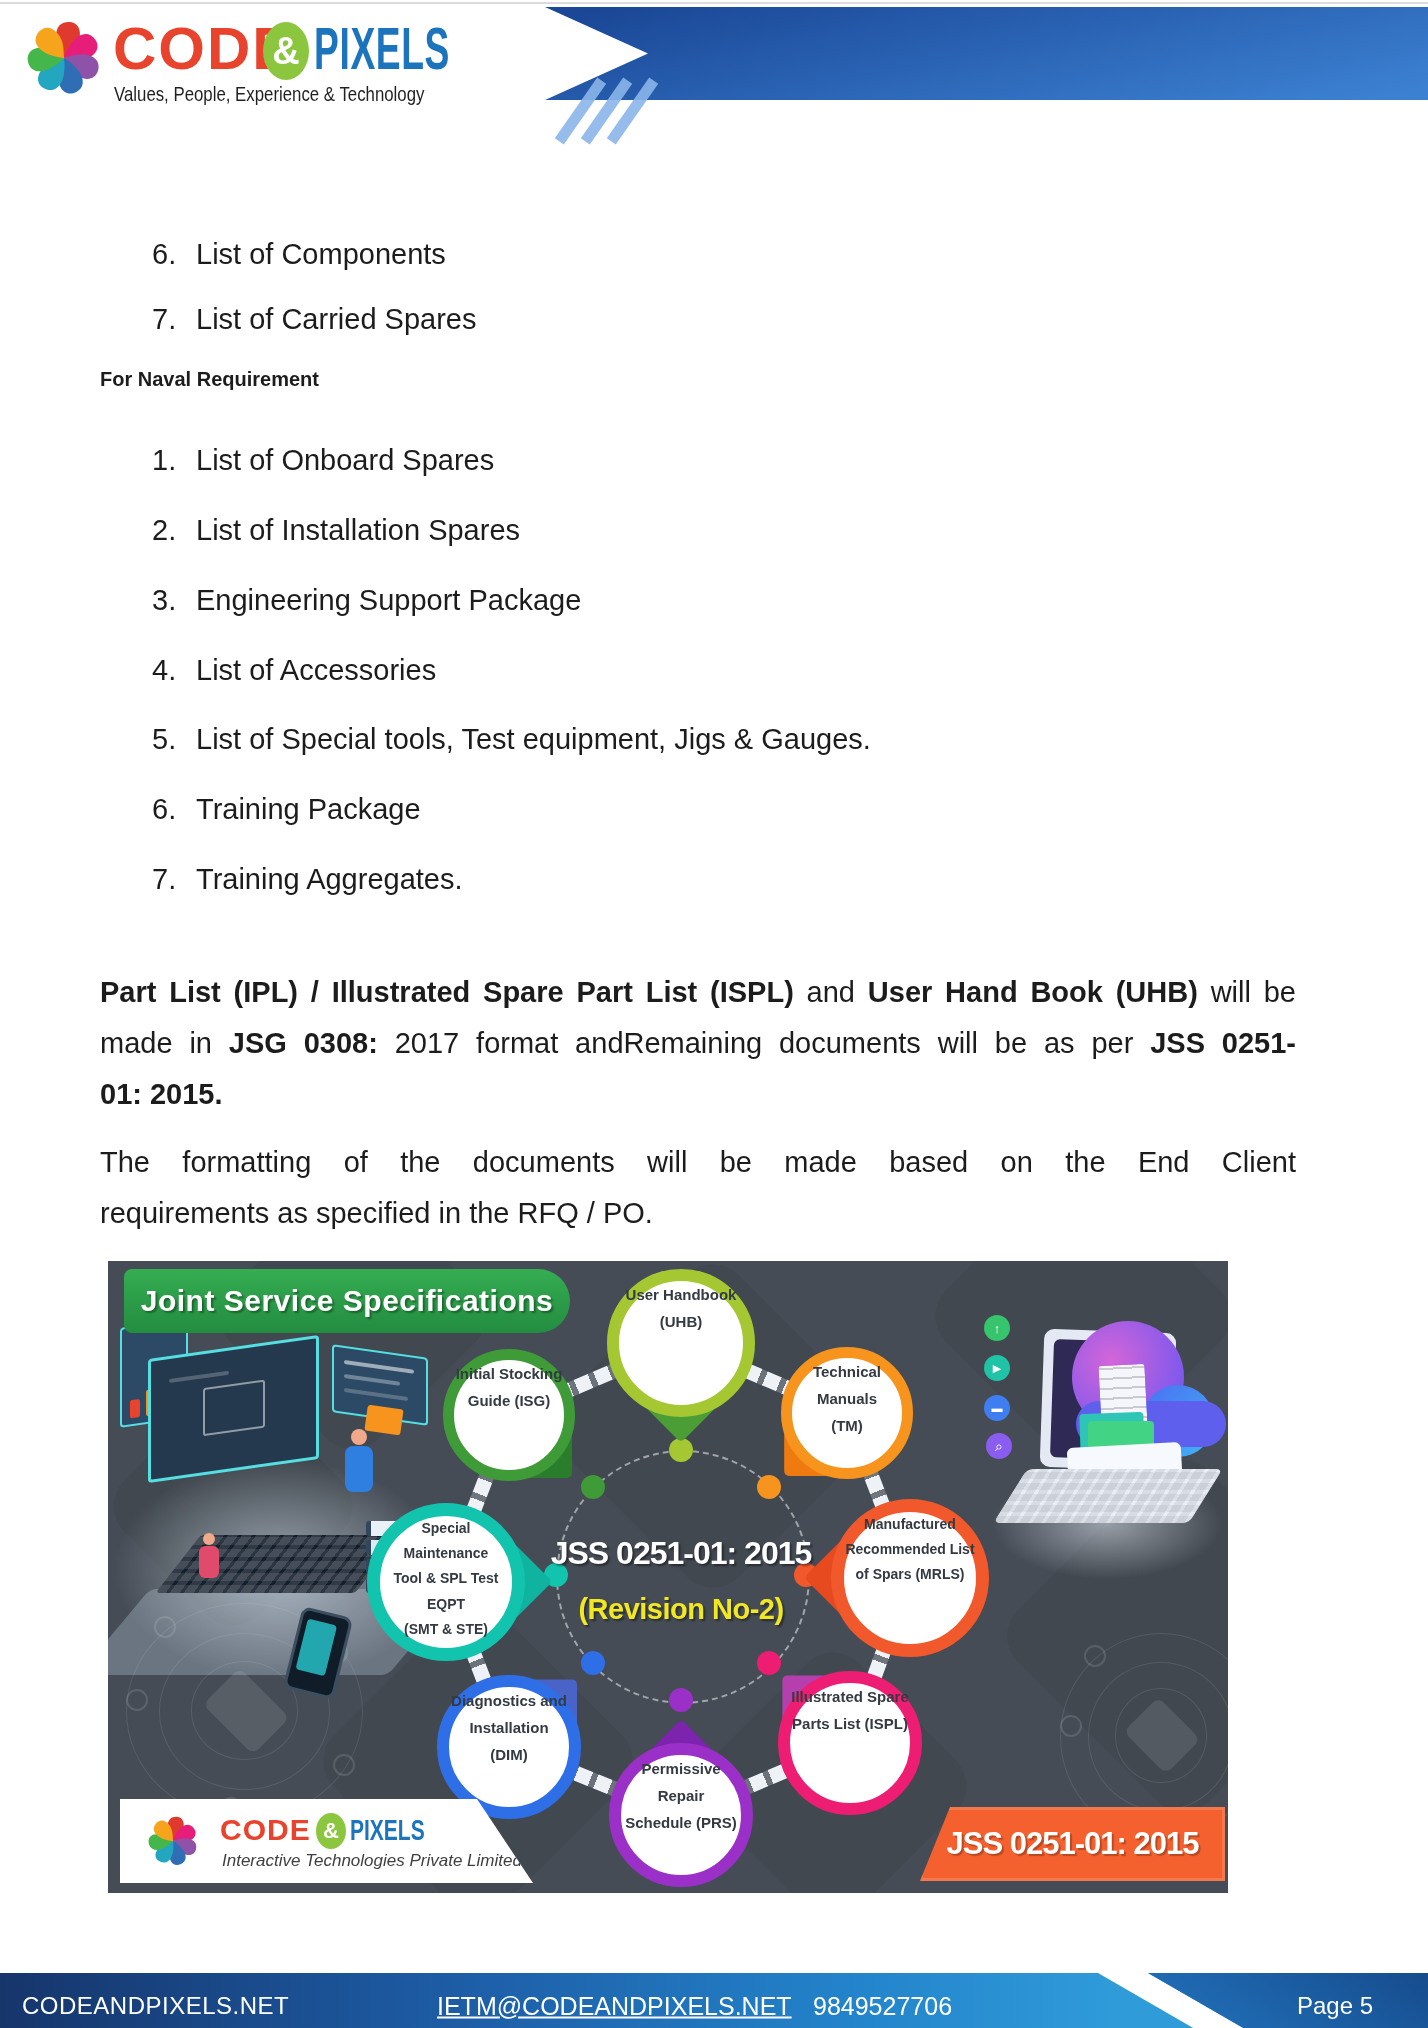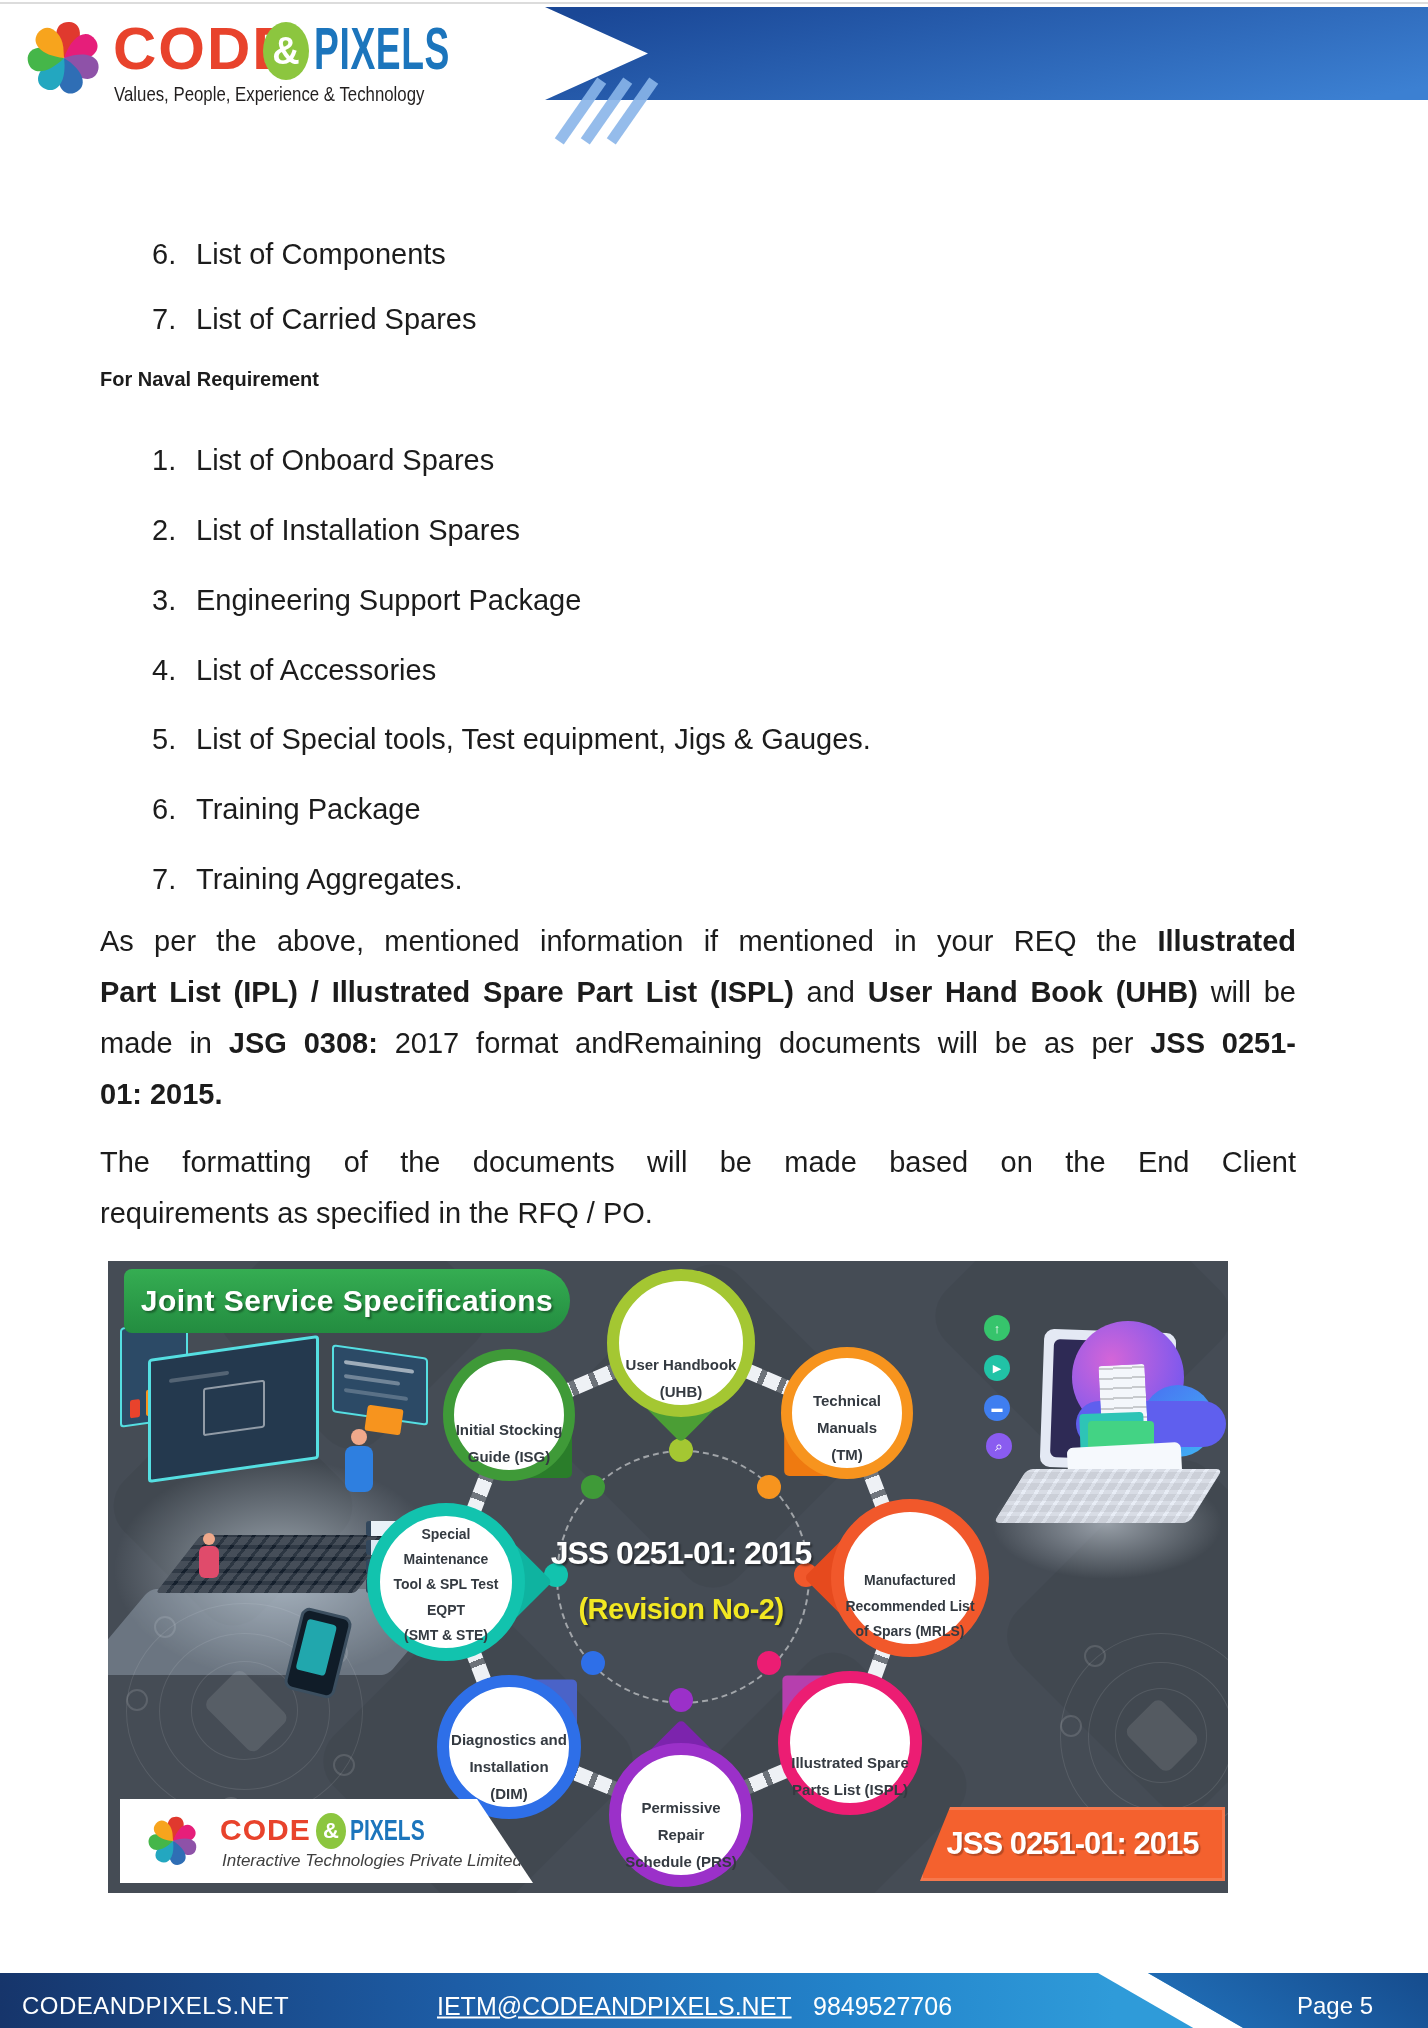--- a/index.html
+++ b/index.html
@@ -40,21 +40,21 @@
           overflow:hidden;}
   .bgshape{position:absolute;background:rgba(0,0,0,.05);border-radius:36px;transform:rotate(45deg);}
   .fig-banner{position:absolute;left:16px;top:8px;width:446px;height:64px;
               background:linear-gradient(180deg,#35ad52,#238c40);
               border-radius:8px 32px 32px 8px;display:flex;align-items:center;justify-content:center;
               color:#fff;font-weight:700;font-size:30px;letter-spacing:.5px;
               text-shadow:2px 2px 2px rgba(0,0,0,.35);z-index:30;}
   .conn{position:absolute;width:82px;height:15px;border-radius:7px;z-index:5;
         background:repeating-linear-gradient(90deg,#eef1f5 0 15px,rgba(238,241,245,.25) 15px 21px);}
   .node-circle{position:absolute;border-radius:50%;background:#fff;z-index:10;display:flex;
-               align-items:flex-end;justify-content:center;text-align:center;font-weight:700;
+               align-items:flex-start;justify-content:center;text-align:center;font-weight:700;
                color:#343a41;line-height:1.8;}
   .node-ptr{position:absolute;z-index:8;border-radius:5px;}
   .dash-circle{position:absolute;left:448px;top:189px;width:250px;height:250px;border-radius:50%;
                border:2px dashed rgba(255,255,255,.5);z-index:4;}
   .dot{position:absolute;width:24px;height:24px;border-radius:50%;z-index:6;}
   .fig-center-title{position:absolute;left:573px;top:292px;transform:translate(-50%,-50%);
                     color:#fff;font-size:32px;font-weight:700;letter-spacing:-1px;white-space:nowrap;
                     text-shadow:2px 2px 2px rgba(0,0,0,.4);z-index:12;}
   .fig-center-sub{position:absolute;left:573px;top:348px;transform:translate(-50%,-50%);
                   font-size:29px;font-weight:700;letter-spacing:-0.5px;white-space:nowrap;
@@ -173,21 +173,20 @@
         <div class="li" style="top: 793px;">
           <span class="num">6.</span>
           <span class="txt">Training Package</span>
         </div>
         <div class="li" style="top: 863px;">
           <span class="num">7.</span>
           <span class="txt">Training Aggregates.</span>
         </div>
       </div>
     <div id="para1" class="para" style="top:925px;height:210px;">
-        <div class="pline just" style="top: 0px;"><span class="seg">As per the above, mentioned information if mentioned in your REQ the </span><span class="seg b">Illustrated</span></div>
         <div class="pline just" style="top: 51px;"><span class="seg b">Part List (IPL) / Illustrated Spare Part List (ISPL)</span><span class="seg"> and </span><span class="seg b">User Hand Book (UHB)</span><span class="seg"> will be</span></div>
         <div class="pline just" style="top: 102px;"><span class="seg">made in </span><span class="seg b">JSG 0308:</span><span class="seg"> 2017 format andRemaining documents will be as per </span><span class="seg b">JSS 0251-</span></div>
         <div class="pline" style="top: 153px;"><span class="seg b">01: 2015.</span></div>
       </div>
     <div id="para2" class="para" style="top:1146px;height:105px;">
         <div class="pline" style="top: 51px;"><span class="seg">requirements as specified in the RFQ / PO.</span></div>
         <div class="pline just" style="top: 0px;"><span class="seg">The formatting of the documents will be made based on the End Client</span></div>
       </div>
   </div>
 

